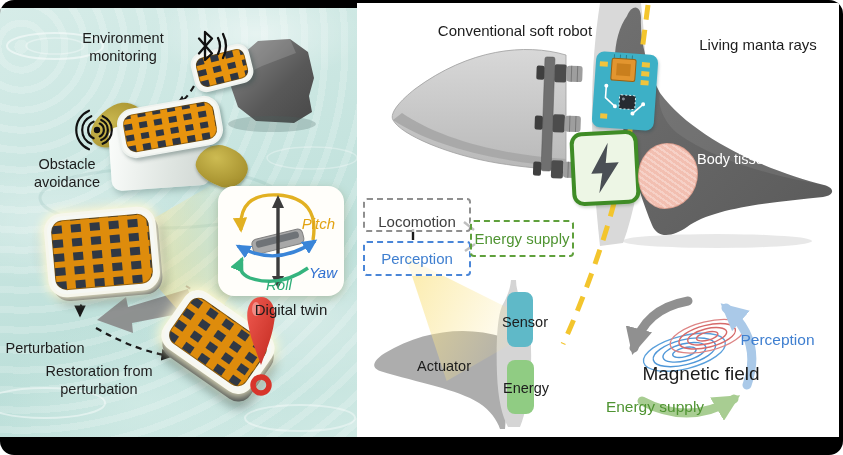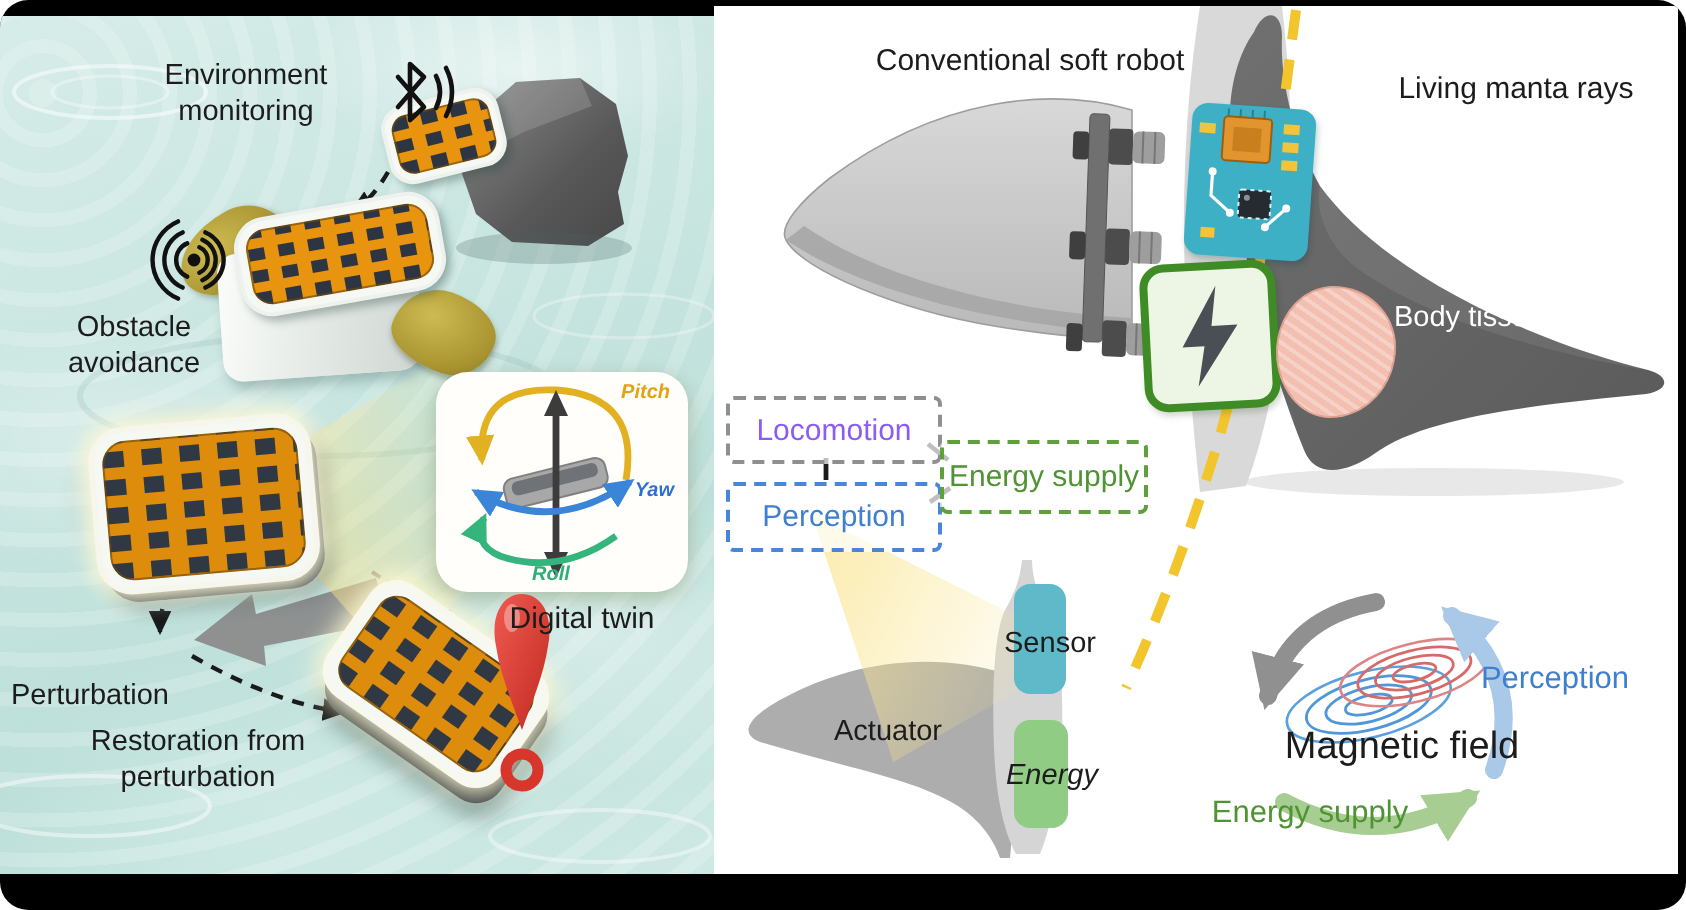--- a/index.html
+++ b/index.html
@@ -29,21 +29,21 @@
                         repeating-linear-gradient(90deg, #2e3542 0 8px, #e8940e 8px 15px);}
   .pcb.big{background-image:repeating-linear-gradient(0deg, transparent 0 8px, #de8c0c 8px 14px),
                         repeating-linear-gradient(90deg, #303844 0 10px, #de8c0c 10px 19px);}
   .fin{position:absolute;background:radial-gradient(ellipse at 35% 35%, #cdbb52, #a89330 70%, #8a7820);
        box-shadow:1px 2px 3px rgba(60,70,50,.4);z-index:4;}
   .beam{position:absolute;}
   .dbox{position:absolute;border-radius:4px;display:flex;align-items:center;justify-content:center;
         font-size:15px;background:rgba(255,255,255,.72);z-index:5;}
   .twinbox{position:absolute;left:218px;top:178px;width:126px;height:110px;background:#fffefa;
            border-radius:16px;box-shadow:0 3px 10px rgba(120,130,80,.4);z-index:6;}
-  .axlbl{position:absolute;font-size:10px;font-style:italic;font-weight:bold;}
+  .axlbl{position:absolute;font-size:15px;font-style:italic;font-weight:normal;margin-top:24px;}
 </style>
 </head>
 <body>
 
 <div class="figure">
 
   <section class="lp">
 
     <svg class="abs" style="left:0;top:0;z-index:2" width="357" height="429" viewBox="0 0 357 429">
       <defs>
@@ -303,33 +303,33 @@
                 background:repeating-linear-gradient(35deg, rgba(255,255,255,.28) 0 2px, transparent 2px 5px), #f2bfb1;
                 border:1px solid rgba(200,120,100,.45);"></div>
 
     <div class="beam" style="left:40px;top:246px;width:146px;height:132px;z-index:3;
                 clip-path:polygon(6% 6%, 100% 58%, 34% 100%);
                 background:linear-gradient(115deg, rgba(250,228,140,.8), rgba(250,228,140,.05) 80%);"></div>
 
     <div class="abs" style="left:150px;top:289px;width:26px;height:55px;background:#5fb9c8;border-radius:8px;z-index:4;"></div>
     <div class="abs" style="left:150px;top:357px;width:27px;height:54px;background:#90cc83;border-radius:8px;z-index:4;"></div>
 
-    <div class="dbox" style="left:6px;top:195px;width:104px;height:30px;border:2.3px dashed #8f8f8f;color:#8b5cf6;">
+    <div class="dbox" style="left:6px;top:195px;width:104px;height:30px;border:2.3px dashed #8f8f8f;color:#404040;align-items:flex-end;">
       <span>Locomotion</span>
       </div>
     <div class="dbox" style="left:6px;top:238px;width:104px;height:31px;border:2.3px dashed #4a86d8;color:#3f7fd0;">
       <span>Perception</span>
       </div>
     <div class="dbox" style="left:113px;top:217px;width:100px;height:33px;border:2.3px dashed #5fa03c;color:#4f9432;">
       <span>Energy supply</span>
       </div>
 
     <div class="lbl bold" style="left:73px;top:19px;width:170px;">Conventional soft robot</div>
     <div class="lbl bold" style="left:336px;top:33px;width:130px;">Living manta rays</div>
     <div class="lbl white" style="left:340px;top:148px;width:90px;text-align:left;">Body tissue</div>
     <div class="lbl" style="left:140px;top:311px;width:56px;">Sensor</div>
     <div class="lbl" style="left:52px;top:355px;width:70px;">Actuator</div>
-    <div class="lbl" style="left:141px;top:377px;width:56px;font-style:italic;">Energy</div>
+    <div class="lbl" style="left:141px;top:377px;width:56px;">Energy</div>
     <div class="lbl" style="left:280px;top:359px;width:128px;font-size:19px;">Magnetic field</div>
     <div class="lbl blue" style="left:378px;top:328px;width:85px;font-size:15.5px;">Perception</div>
     <div class="lbl green" style="left:242px;top:395px;width:112px;font-size:15.5px;">Energy supply</div>
   </section>
 </div>
 
 </body></html>

